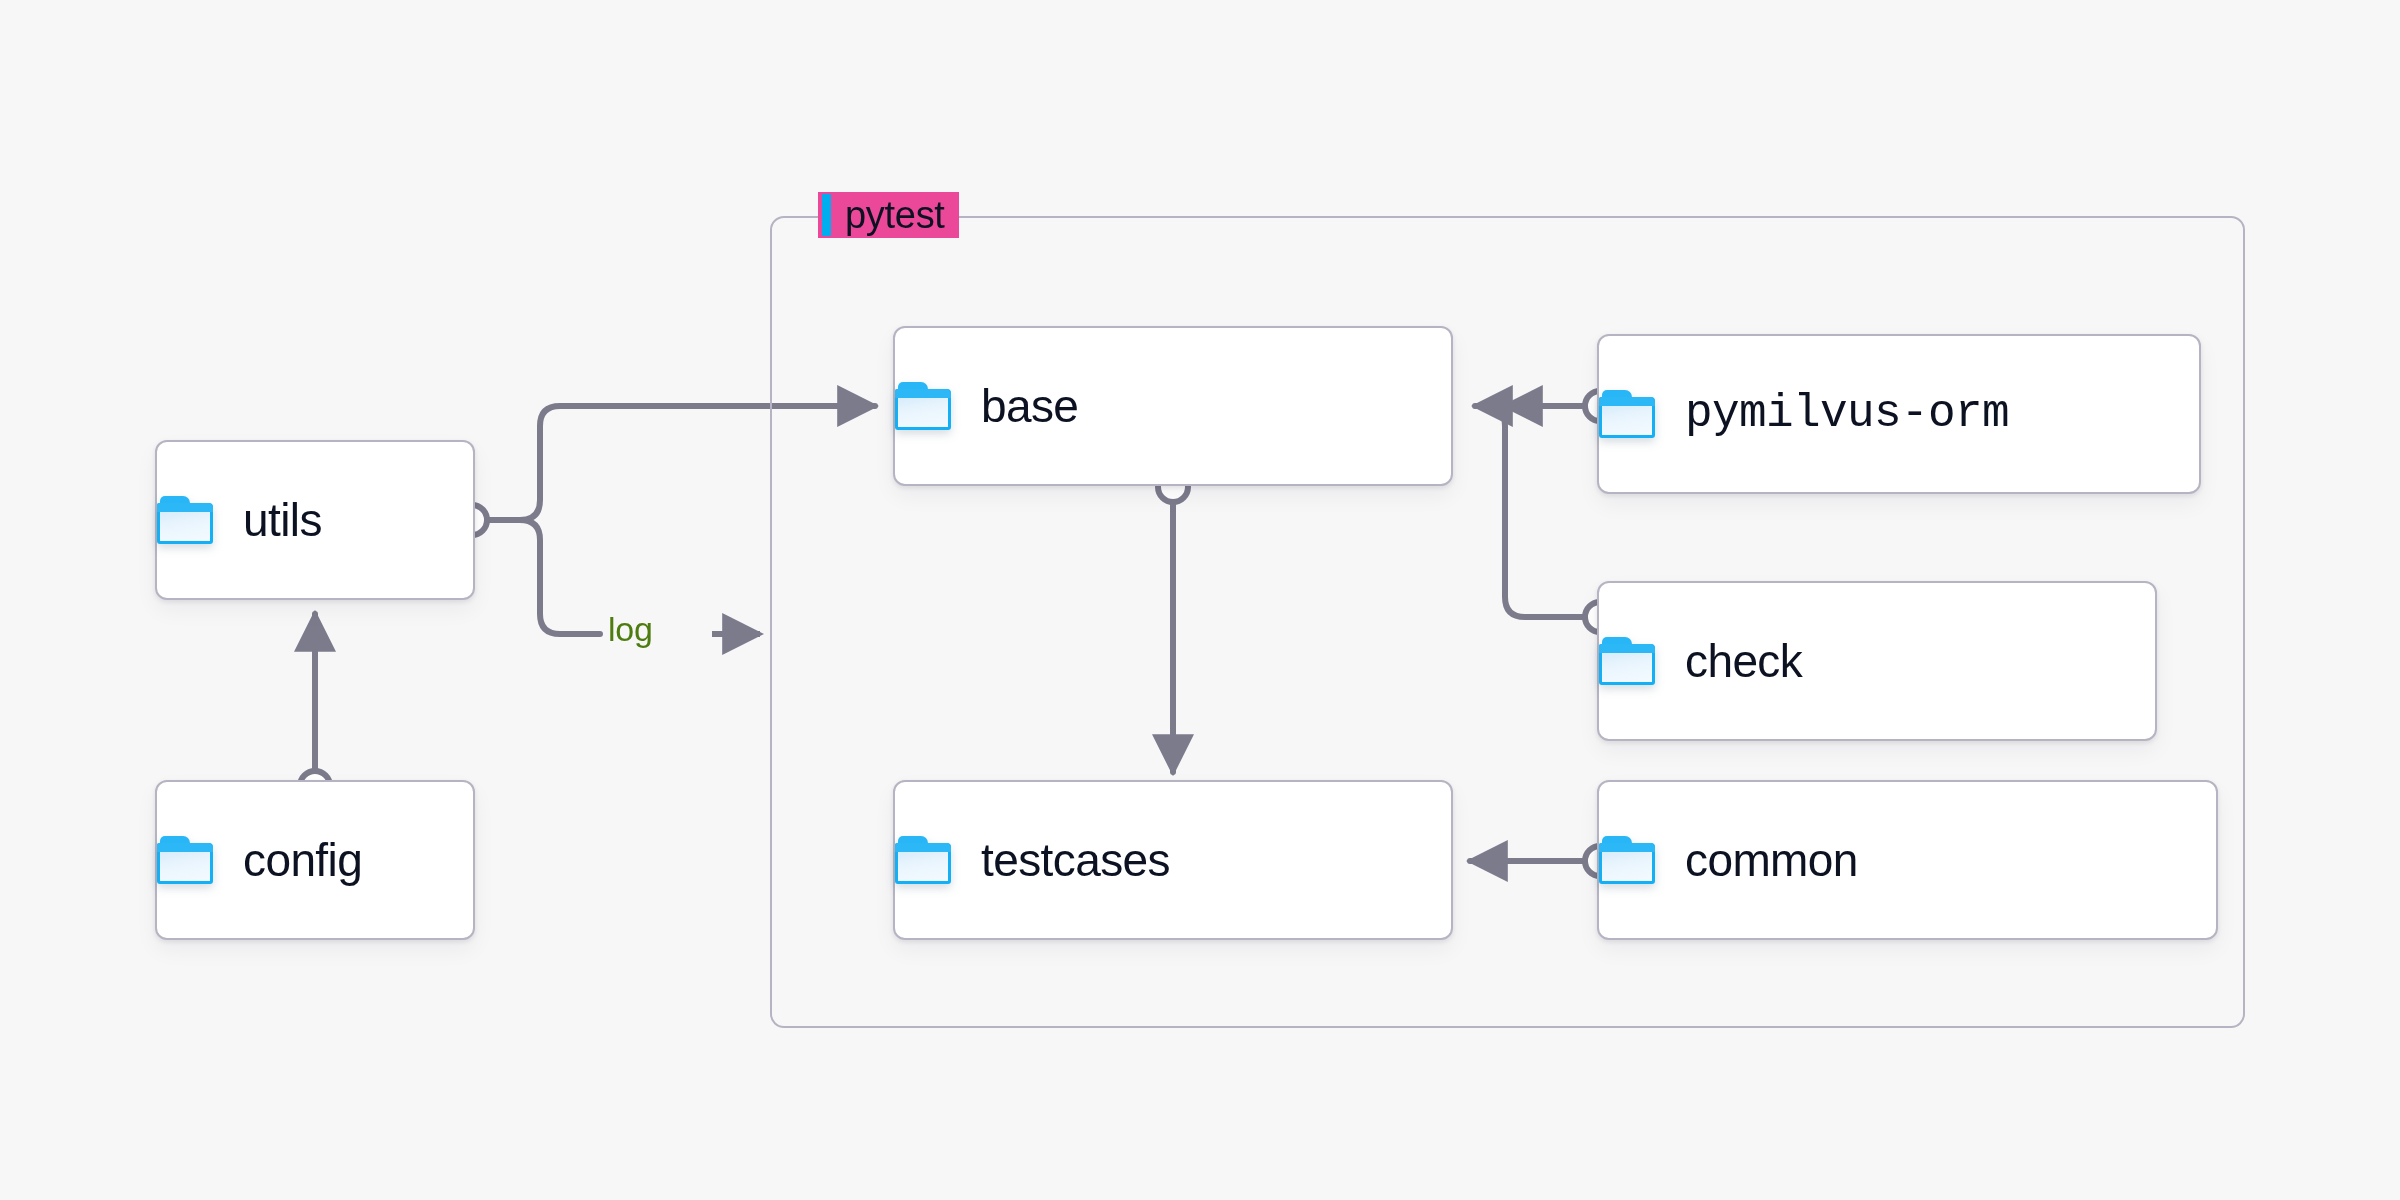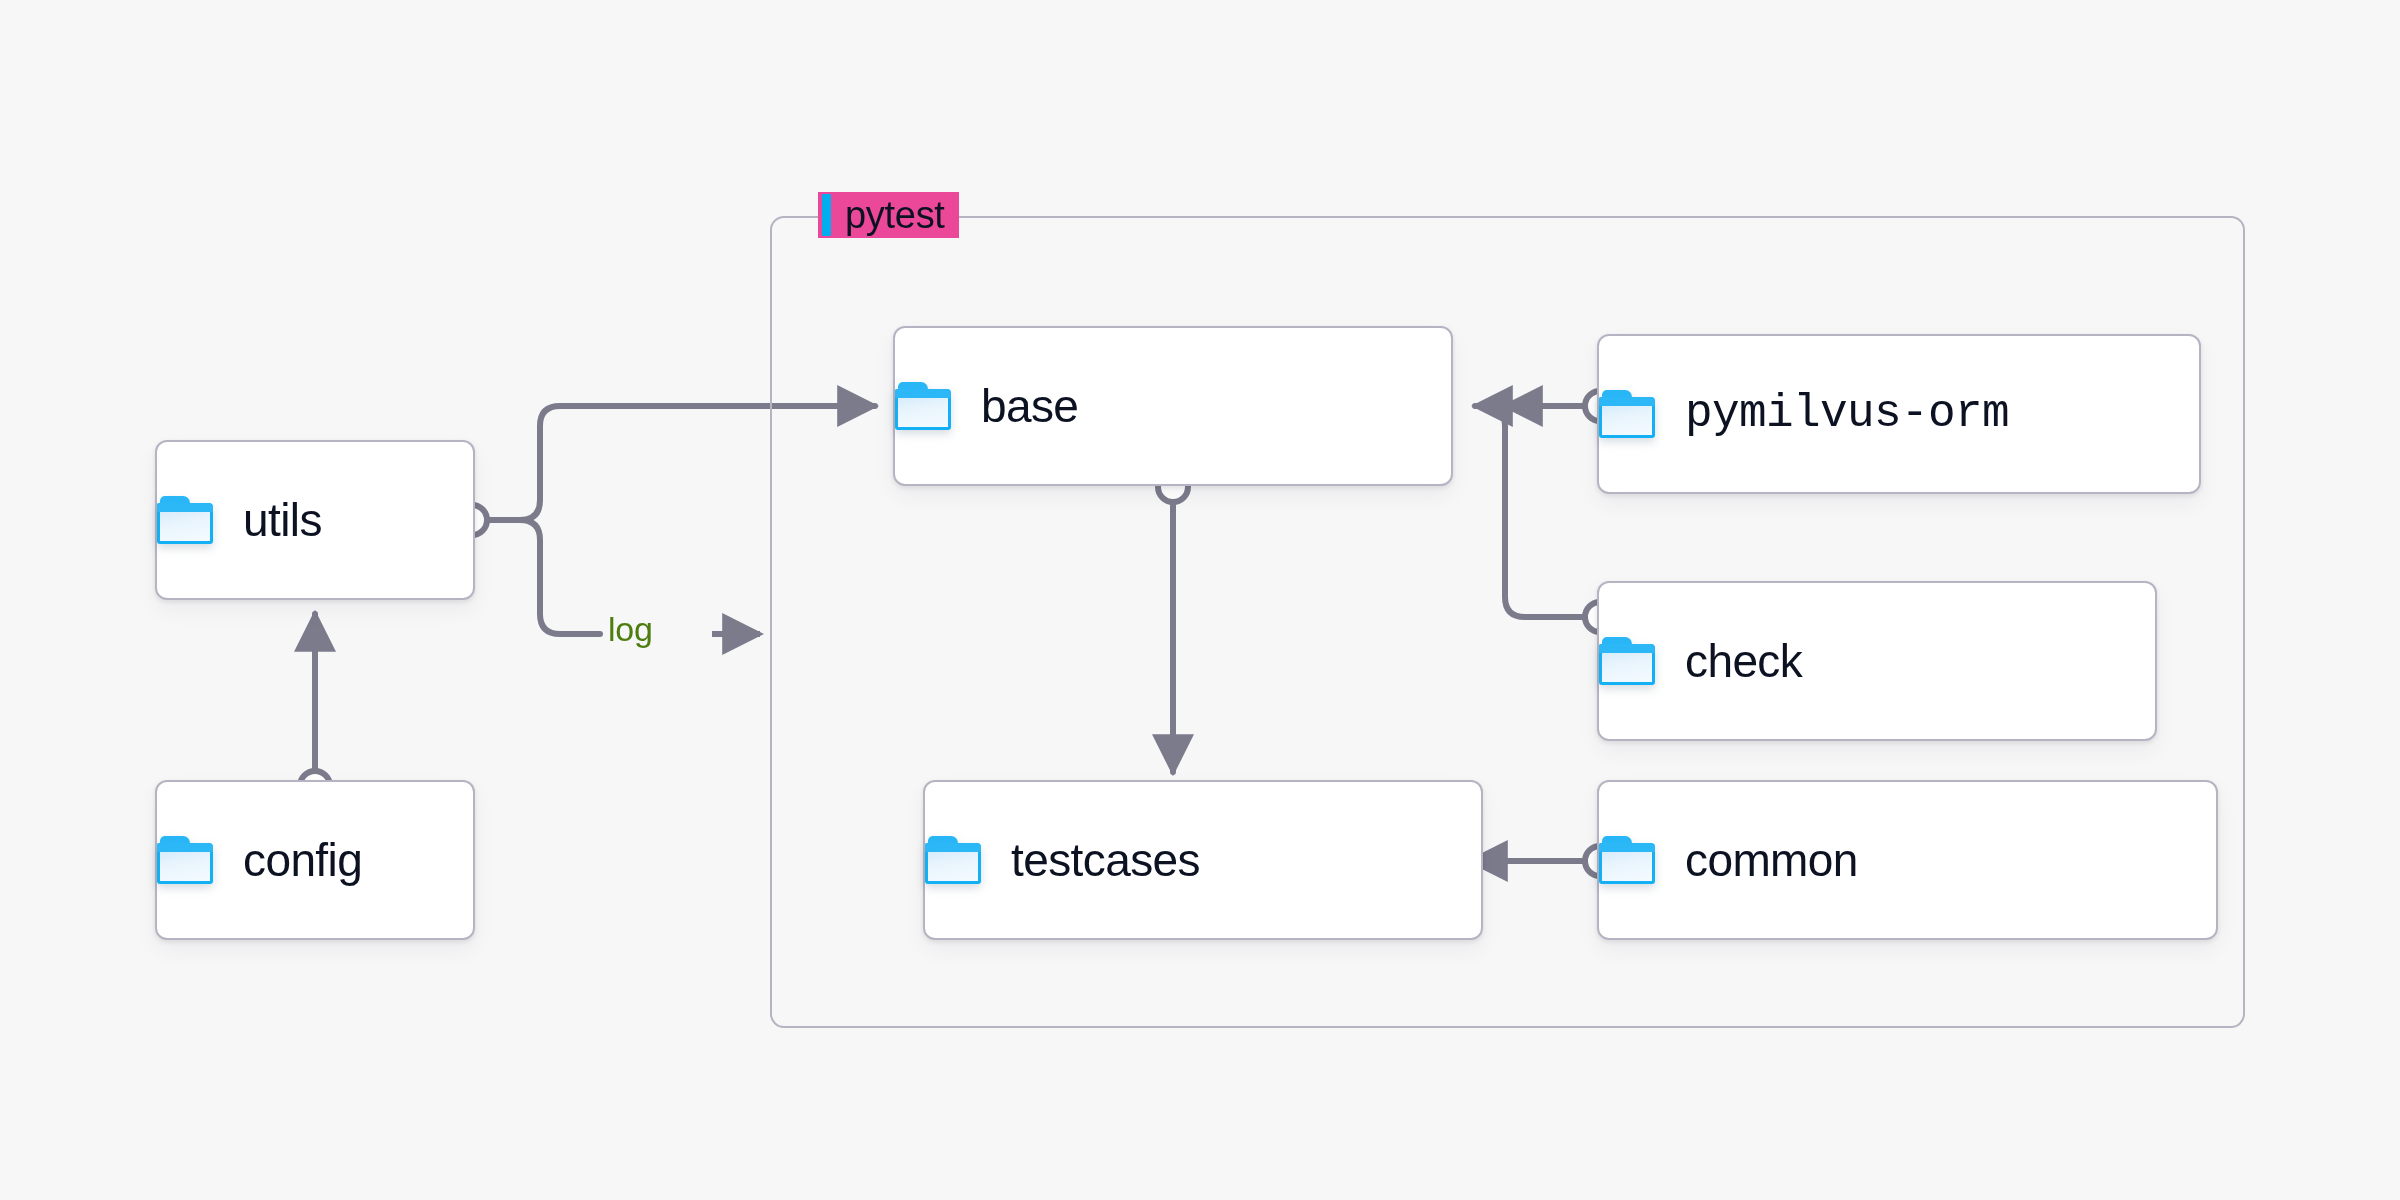--- a/index.html
+++ b/index.html
@@ -189,21 +189,21 @@
 
   <div class="node" style="left:893px; top:326px; width:560px; height:160px;">
     <span class="folder">
       <span class="tab"></span>
         <span class="body"></span>
         <span class="lip"></span>
     </span>
     <span class="label">base</span>
   </div>
 
-  <div class="node" style="left:923px; top:780px; width:560px; height:160px;text-align:right;">
+  <div class="node" style="left:893px; top:780px; width:560px; height:160px;text-align:right;">
     <span class="folder">
       <span class="tab"></span>
         <span class="body"></span>
         <span class="lip"></span>
     </span>
     <span class="label">testcases</span>
   </div>
 
   <div class="node" style="left:1597px; top:334px; width:604px; height:160px;font-family:Liberation Mono, monospace;">
     <span class="folder">

